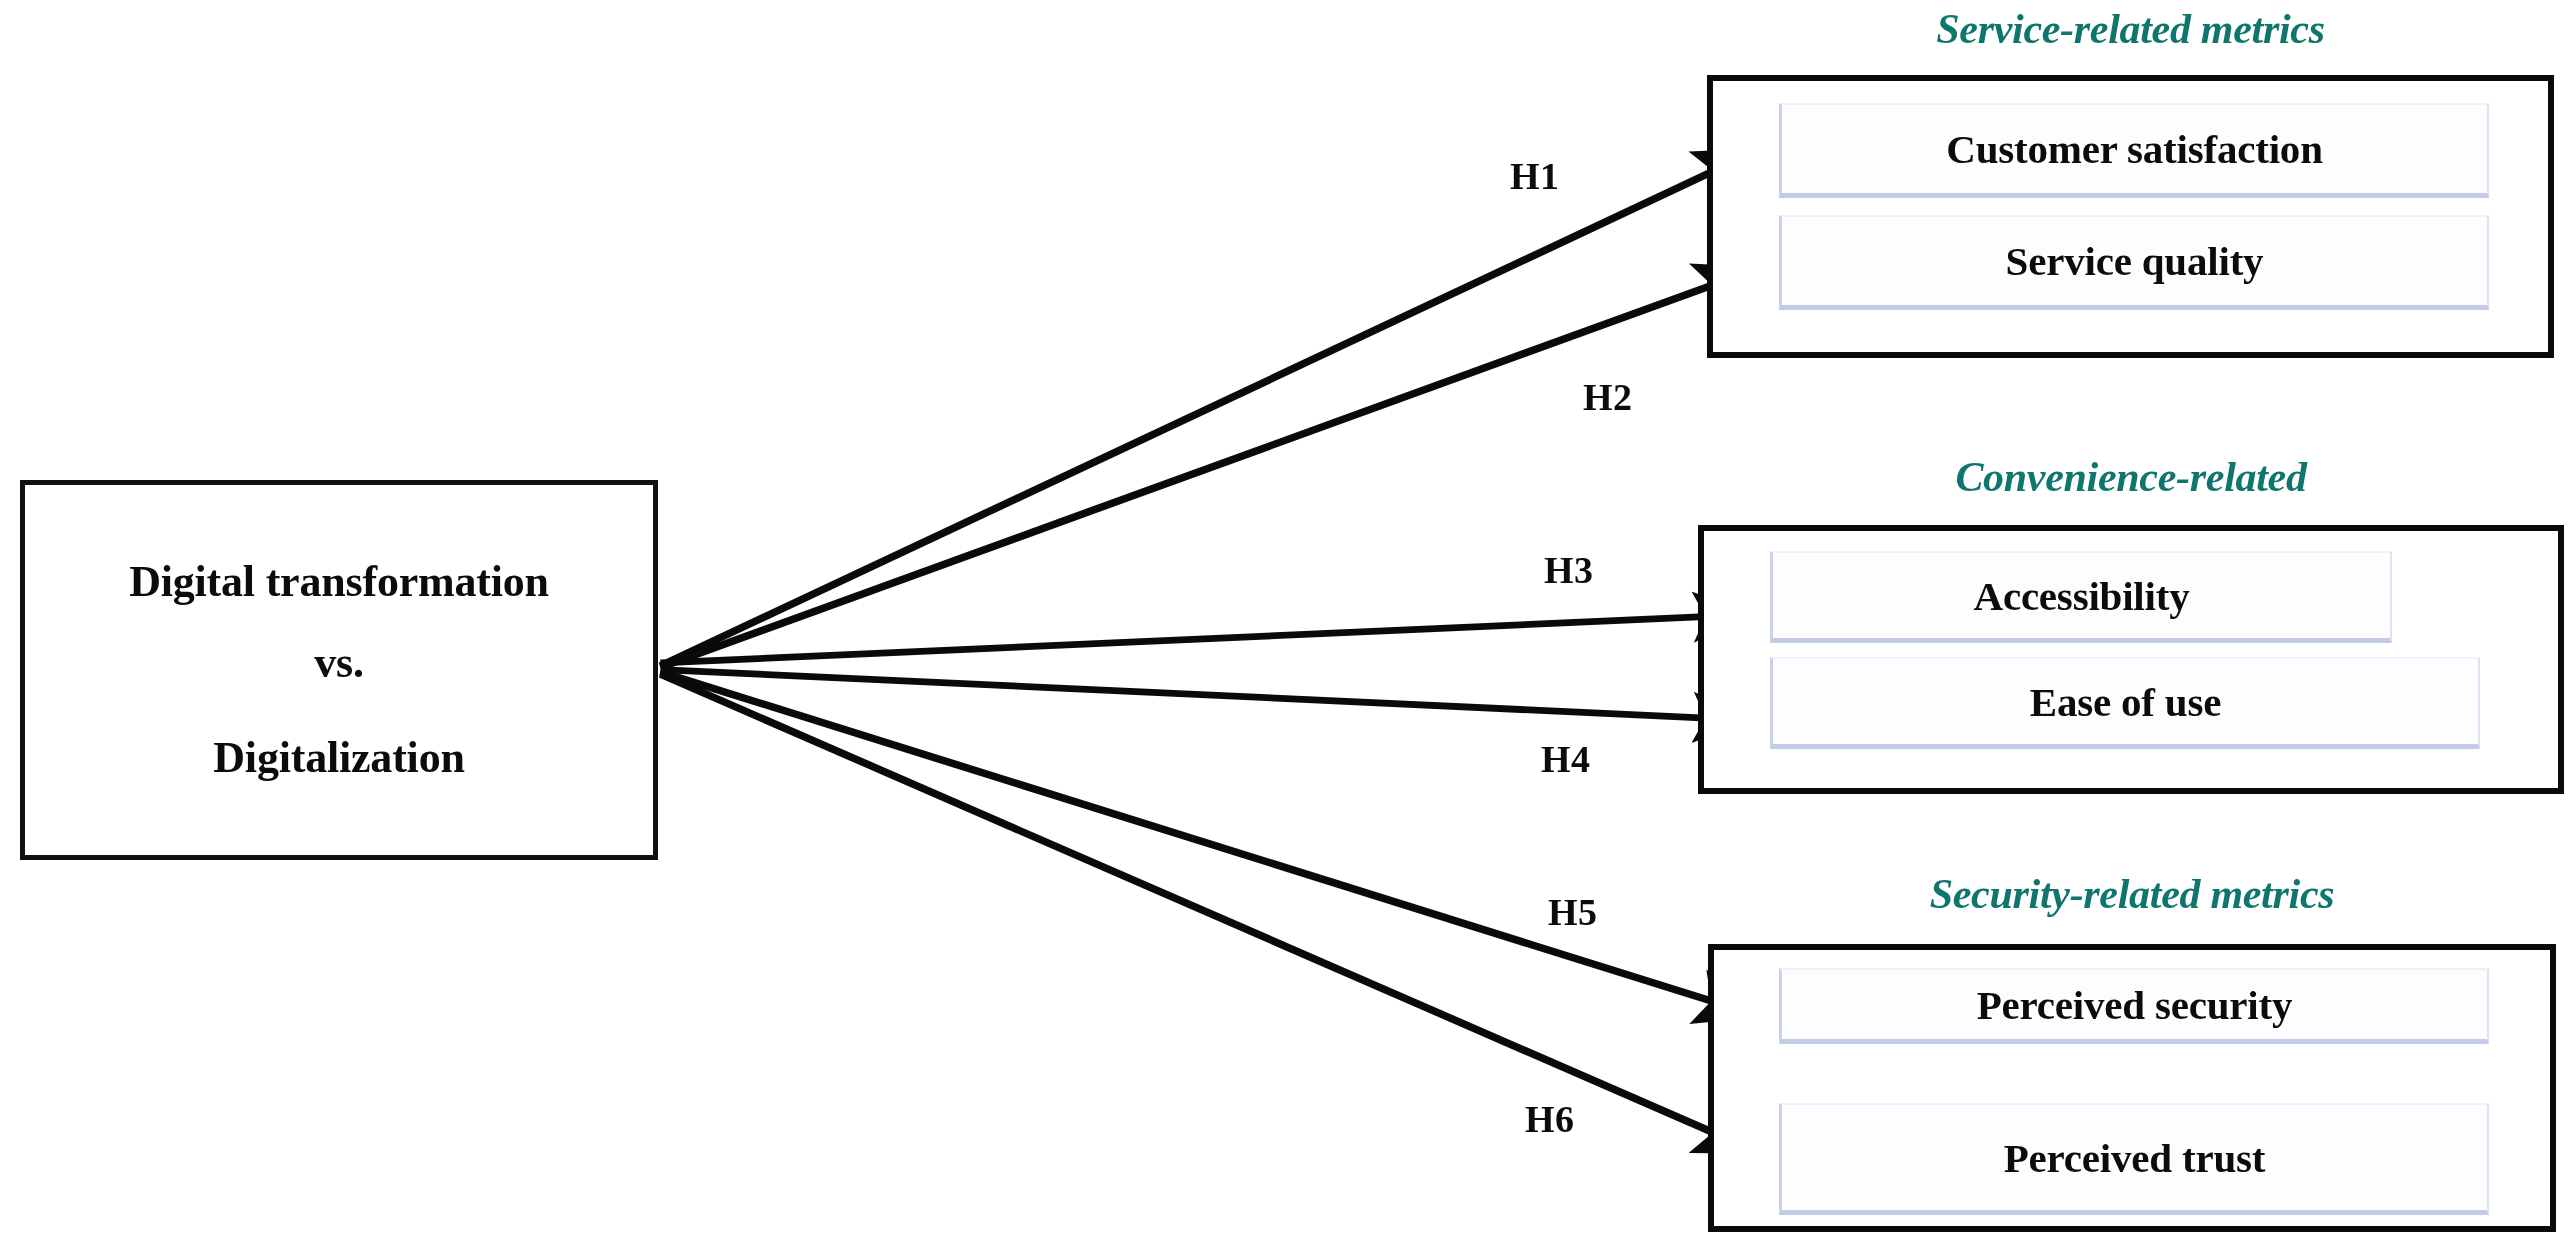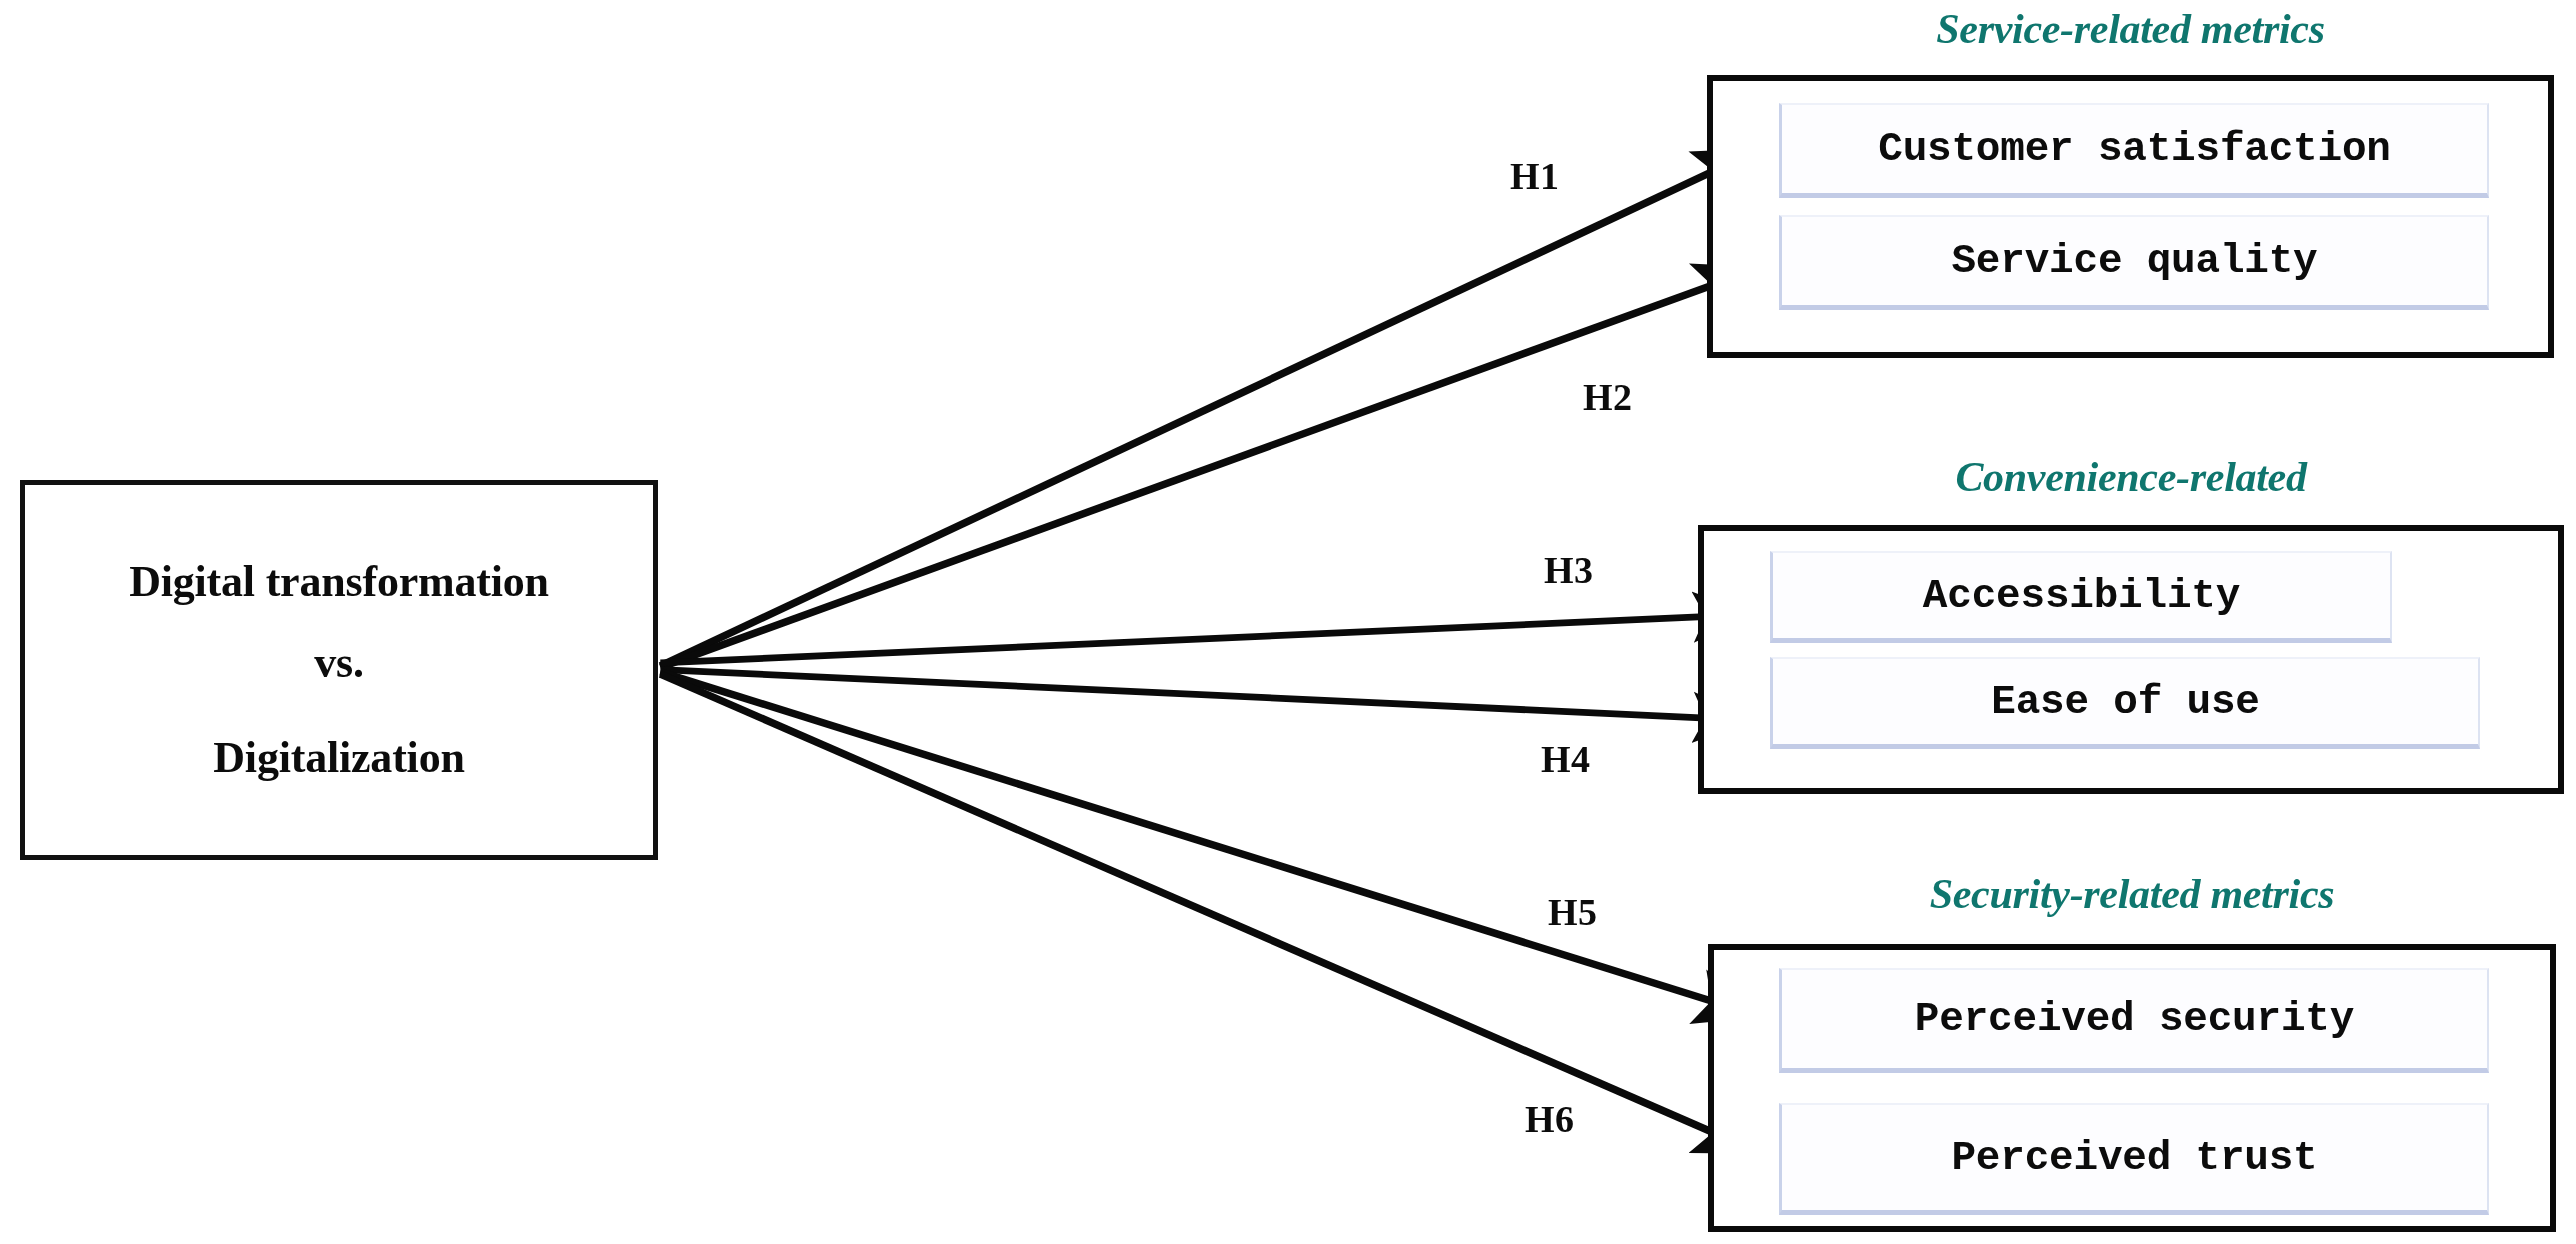--- a/index.html
+++ b/index.html
@@ -79,21 +79,20 @@
     position: absolute;
     box-sizing: border-box;
     background: #fdfdff;
     border-top: 2.3px solid #eef1f9;
     border-left: 3px solid #c9d2ea;
     border-right: 2.3px solid #dde3f2;
     border-bottom: 5.3px solid #c2cbe6;
     display: flex;
     align-items: center;
     justify-content: center;
-    font-family: Liberation Mono, monospace;
   }
   .metric-label {
     font-weight: bold;
     font-size: 41px;
     color: #0c0c0c;
     white-space: nowrap;
     letter-spacing: -0.2px;
   }
 
   
@@ -160,21 +159,21 @@
   </div>
 
   <div class="metric-box" style="left:1770px; top:657px; width:710px; height:92px;">
     <span class="metric-label">Ease of use</span>
   </div>
 
   <div class="group-title" style="left:1708px; top:870px; width:848px;">Security-related metrics</div>
 
   <div class="group-box" style="left:1708px; top:944px; width:848px; height:288px;"></div>
 
-  <div class="metric-box" style="left:1779px; top:968px; width:710px; height:105px;">
+  <div class="metric-box" style="left:1779px; top:968px; width:710px; height:76px;">
     <span class="metric-label">Perceived security</span>
   </div>
 
   <div class="metric-box" style="left:1779px; top:1103px; width:710px; height:112px;">
     <span class="metric-label">Perceived trust</span>
   </div>
 
   <div class="hyp-label" style="left:1510px; top:154px;">H1</div>
 
   <div class="hyp-label" style="left:1583px; top:375px;">H2</div>

